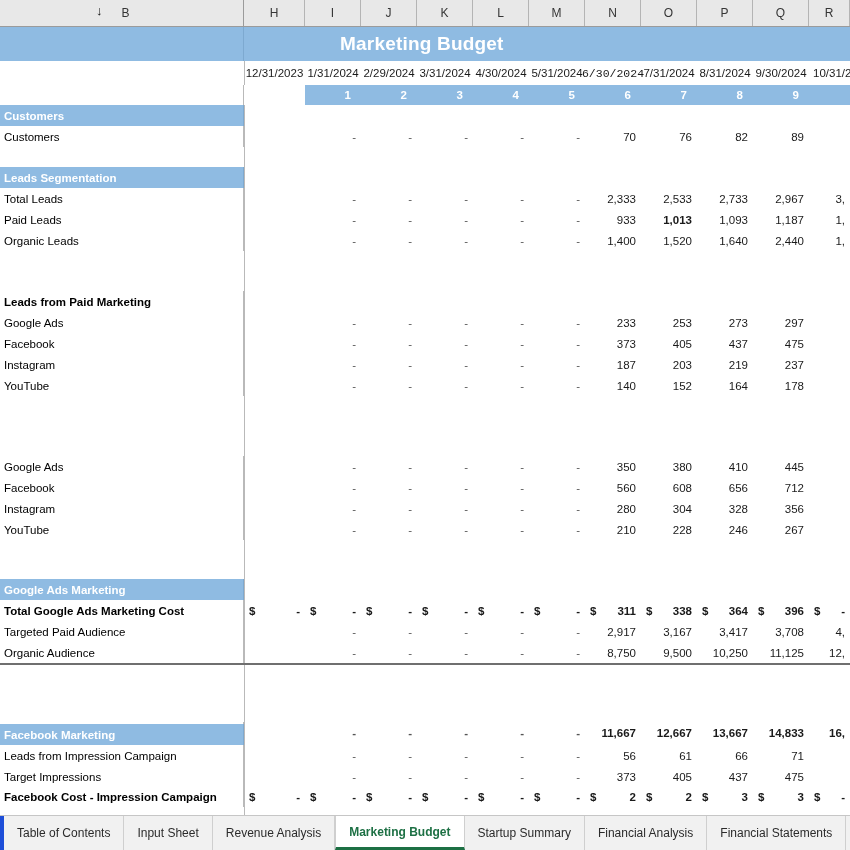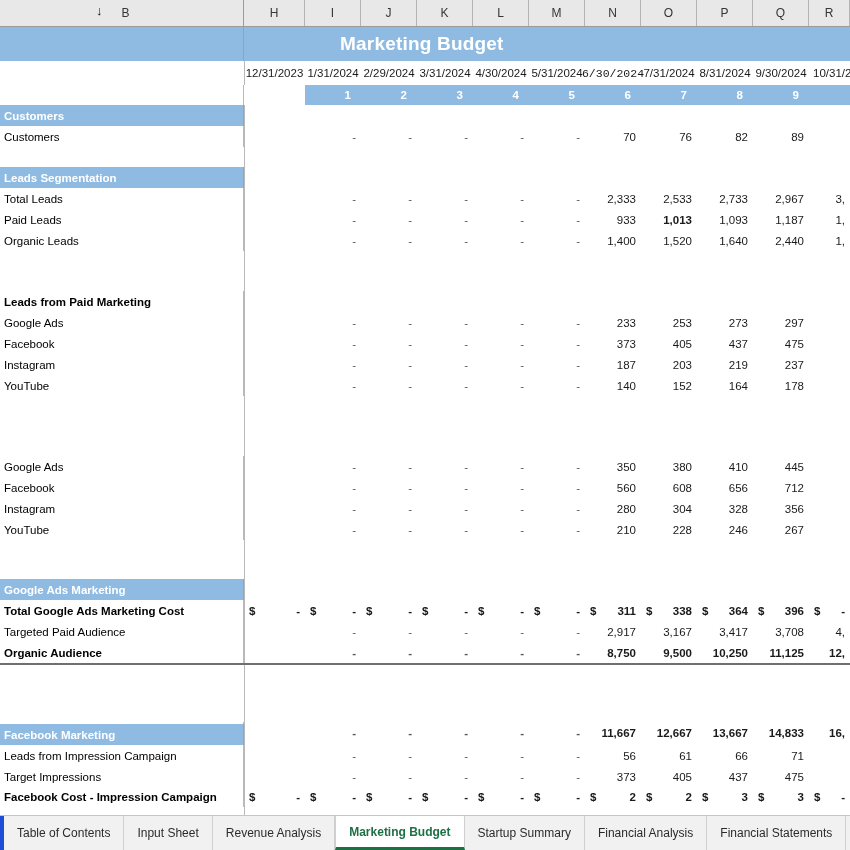--- a/index.html
+++ b/index.html
@@ -777,21 +777,21 @@
         <div class="cell num" style="width: 56px;">
           <span>3,417</span>
         </div>
         <div class="cell num" style="width: 56px;">
           <span>3,708</span>
         </div>
         <div class="cell num" style="width: 41px;">
           <span>4,</span>
         </div>
       </div>
-      <div class="row" style="top: 615px; height: 21px; font-weight: bold;">
+      <div class="row" style="top: 615px; height: 21px;">
         <div class="labelcell">Organic Audience</div>
         <div class="cell num" style="width: 61px;">
           <span></span>
         </div>
         <div class="cell num" style="width: 56px;">
           <span style="color: rgb(85, 85, 85);">-</span>
         </div>
         <div class="cell num" style="width: 56px;">
           <span style="color: rgb(85, 85, 85);">-</span>
         </div>

